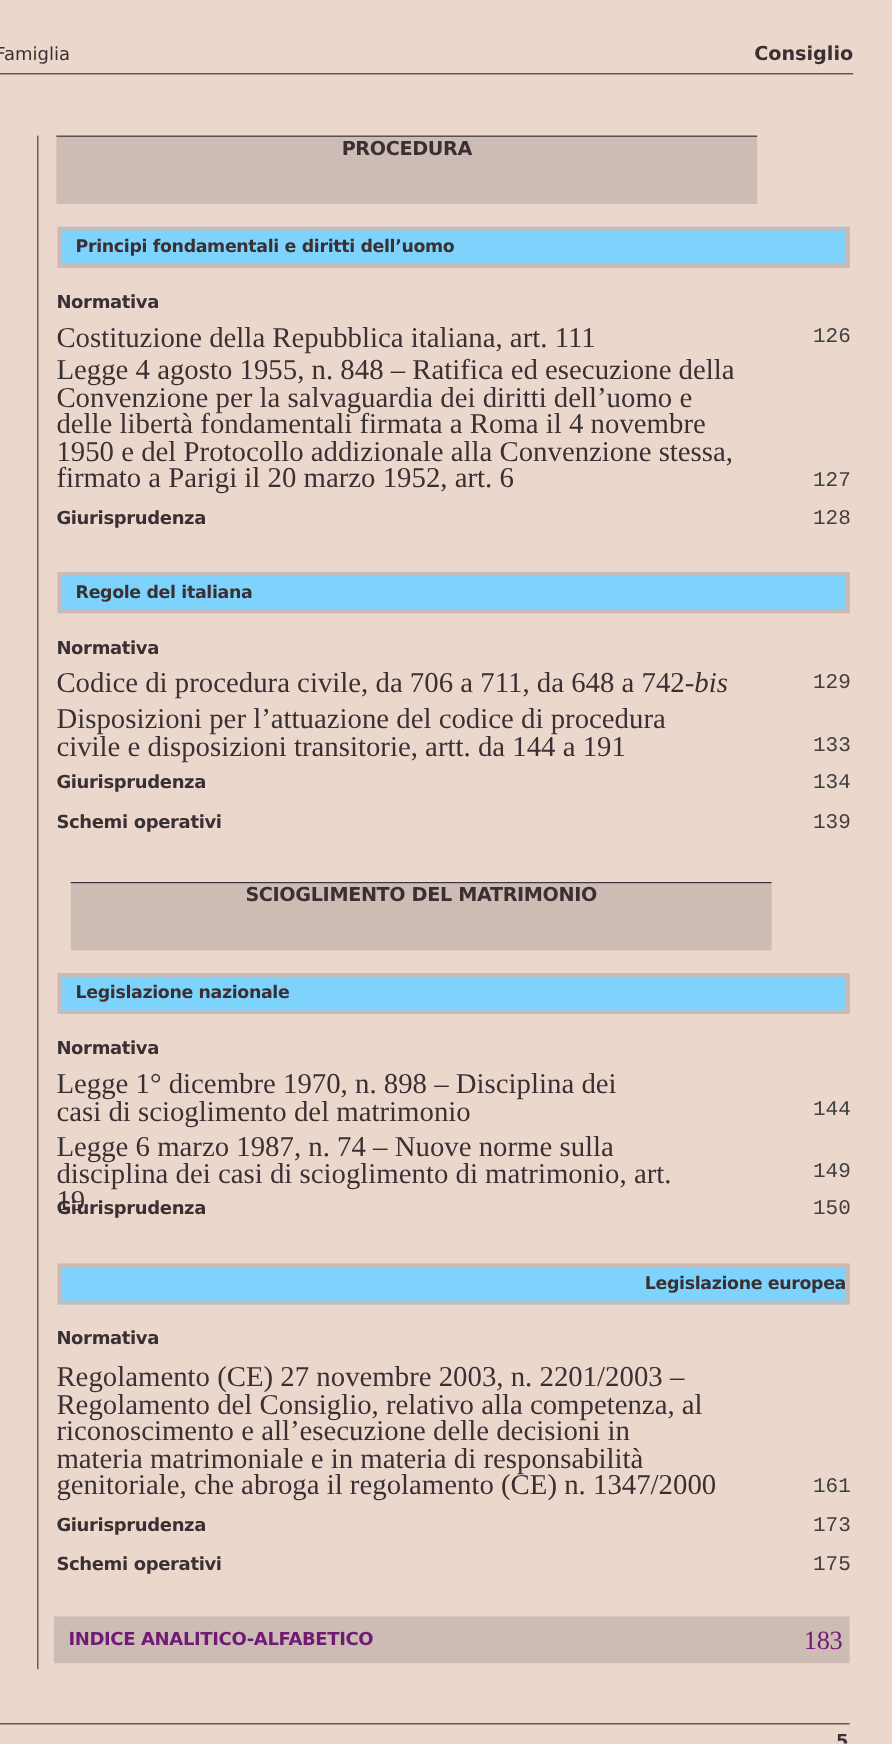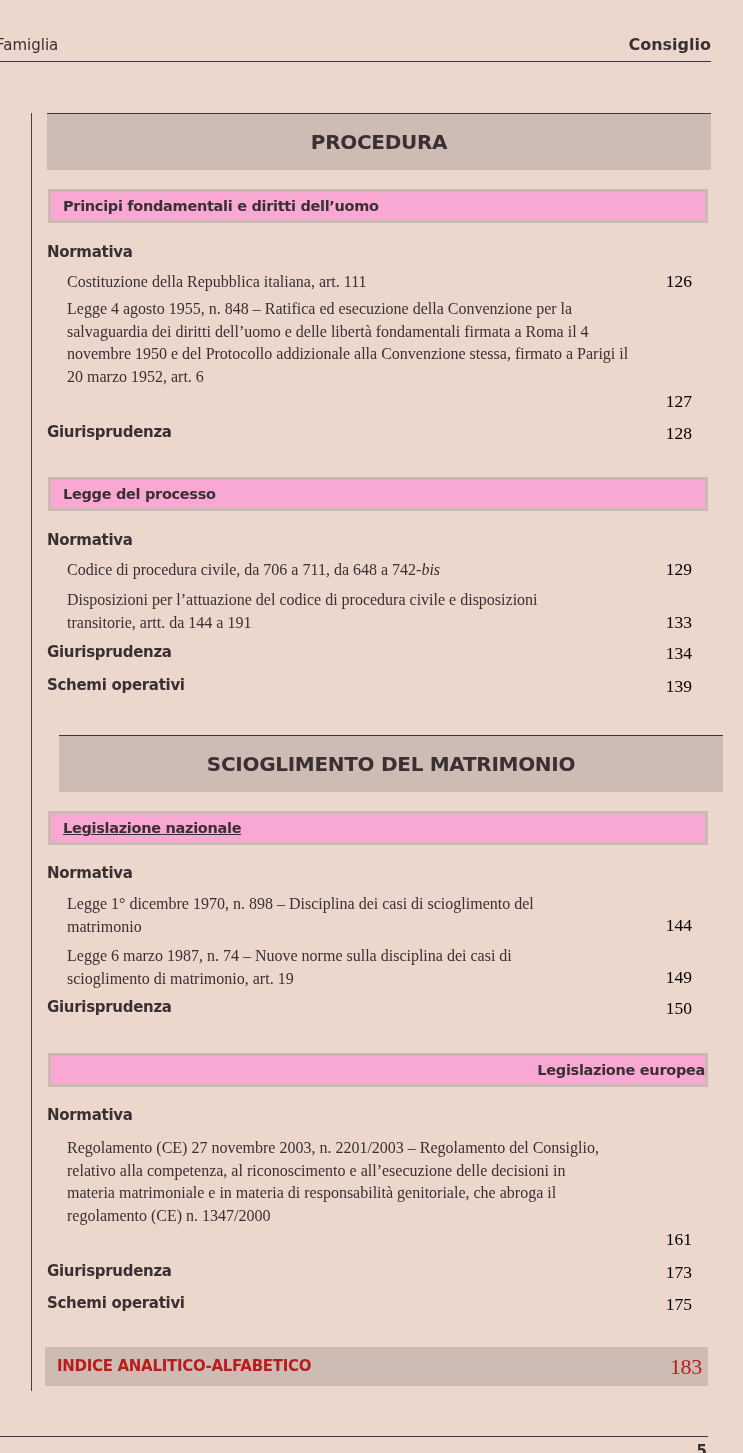--- a/index.html
+++ b/index.html
@@ -8,53 +8,53 @@
     background:#ecd7cd;
     color:#3a3033;
     font-family:"Liberation Serif", serif;
   }
   .rh-left { position:absolute; left:-4px; top:4px; font-family:"DejaVu Sans", sans-serif; font-size:15px; color:#3a3033; }
   .rh-right { position:absolute; right:0; top:3px; font-family:"DejaVu Sans", sans-serif; font-weight:bold; font-size:16px; color:#3a3033; }
   .header-rule { position:absolute; left:0; top:61px; width:711px; height:1px; background:#3b3740; }
   .left-rule { position:absolute; left:31px; top:113px; width:1px; height:1278px; background:#4a4046; }
 
   .banner {
-    position:absolute; left:47px; width:664px; height:56px;
+    position:absolute; left:47px; width:584px; height:56px;
     background:#cdbcb4;
     border-top:1.5px solid #3d3640;
-    display:flex; align-items:center; justify-content:center;
-    font-family:"DejaVu Sans", sans-serif; font-weight:bold; font-size:20px; color:#3a3033;
+    display:flex; justify-content:center;
+    font-family:"DejaVu Sans", sans-serif; font-weight:bold; font-size:16px; color:#3a3033;
     letter-spacing:-0.3px;
   }
   .subbox {
     position:absolute; left:48px; width:660px; height:34px;
     border:3px solid #cbbab3;
     box-sizing:border-box;
-    background:#f9a8d4;
+    background:#7dd3fc;
     font-family:"DejaVu Sans", sans-serif; font-weight:bold; font-size:14.5px; color:#3a3033;
     padding-left:12px; line-height:28px; letter-spacing:-0.3px;
   }
   .heading {
     position:absolute; left:47px;
     font-family:"DejaVu Sans", sans-serif; font-weight:bold; font-size:15px; color:#3a3033;
     letter-spacing:-0.3px;
   }
   .entry {
     position:absolute; left:47px; width:664px;
-    font-size:16px; line-height:22.5px; color:#3a3033;margin-left:20px;
+    font-size:24px; line-height:22.5px; color:#3a3033;
   }
   .entry .txt { display:block; width:560px; }
   .pagenum {
-    position:absolute; right:51px;
-    font-size:17.5px; color:#000000;
+    position:absolute; right:34px;
+    font-size:17.5px; color:#404040;font-family:Liberation Mono, monospace;
   }
   .indice {
     position:absolute; left:45px; top:1347px; width:663px; height:39px;
     background:#cdbcb4;
-    font-family:"DejaVu Sans", sans-serif; font-weight:bold; font-size:15px; color:#b91c1c;
+    font-family:"DejaVu Sans", sans-serif; font-weight:bold; font-size:15px; color:#701a75;
     line-height:39px; padding-left:12px; box-sizing:border-box; letter-spacing:-0.3px;
   }
   .indice .ipg { position:absolute; right:6px; top:0; font-family:"Liberation Serif", serif; font-weight:normal; font-size:22px; }
   .footer-rule { position:absolute; left:0; top:1436px; width:708px; height:1px; background:#3b3740; }
   .folio { position:absolute; right:36px; top:1442px; font-family:"DejaVu Sans", sans-serif; font-weight:bold; font-size:15px; color:#3a3033; }
 </style>
 </head>
 <body>
 
 <div>
@@ -82,21 +82,21 @@
 
 <div class="entry" style="top:298px;">
   <span class="txt" style="width:580px;">Legge 4 agosto 1955, n. 848 – Ratifica ed esecuzione della Convenzione per la salvaguardia dei diritti dell’uomo e delle libertà fondamentali firmata a Roma il 4 novembre 1950 e del Protocollo addizionale alla Convenzione stessa, firmato a Parigi il 20 marzo 1952, art. 6</span>
 </div>
 <div class="pagenum" style="top:391px;">127</div>
 
 <div class="heading" style="top:423px;">Giurisprudenza</div>
 <div class="pagenum" style="top:423px;">128</div>
 
 <div class="subbox" style="top:477px;">
-  <span>Legge del processo</span>
+  <span>Regole del italiana</span>
 </div>
 
 <div class="heading" style="top:531px;">Normativa</div>
 
 <div class="entry" style="top:559px;">
   <span class="txt"><span>Codice di procedura civile, da 706 a 711, da 648 a 742-</span><i>bis</i></span>
 </div>
 <div class="pagenum" style="top:559px;">129</div>
 
 <div class="entry" style="top:589px;">
@@ -107,21 +107,21 @@
 <div class="heading" style="top:643px;">Giurisprudenza</div>
 <div class="pagenum" style="top:643px;">134</div>
 
 <div class="heading" style="top:676px;">Schemi operativi</div>
 <div class="pagenum" style="top:676px;margin-left:31px;">139</div>
 
 <div class="banner" style="top:735px;margin-left:12px;">
   <span>SCIOGLIMENTO DEL MATRIMONIO</span>
 </div>
 
-<div class="subbox" style="top:811px;text-decoration:underline;">
+<div class="subbox" style="top:811px;">
   <span>Legislazione nazionale</span>
 </div>
 
 <div class="heading" style="top:864px;">Normativa</div>
 
 <div class="entry" style="top:893px;">
   <span class="txt" style="width:480px;">Legge 1° dicembre 1970, n. 898 – Disciplina dei casi di scioglimento del matrimonio</span>
 </div>
 <div class="pagenum" style="top:915px;">144</div>
 

